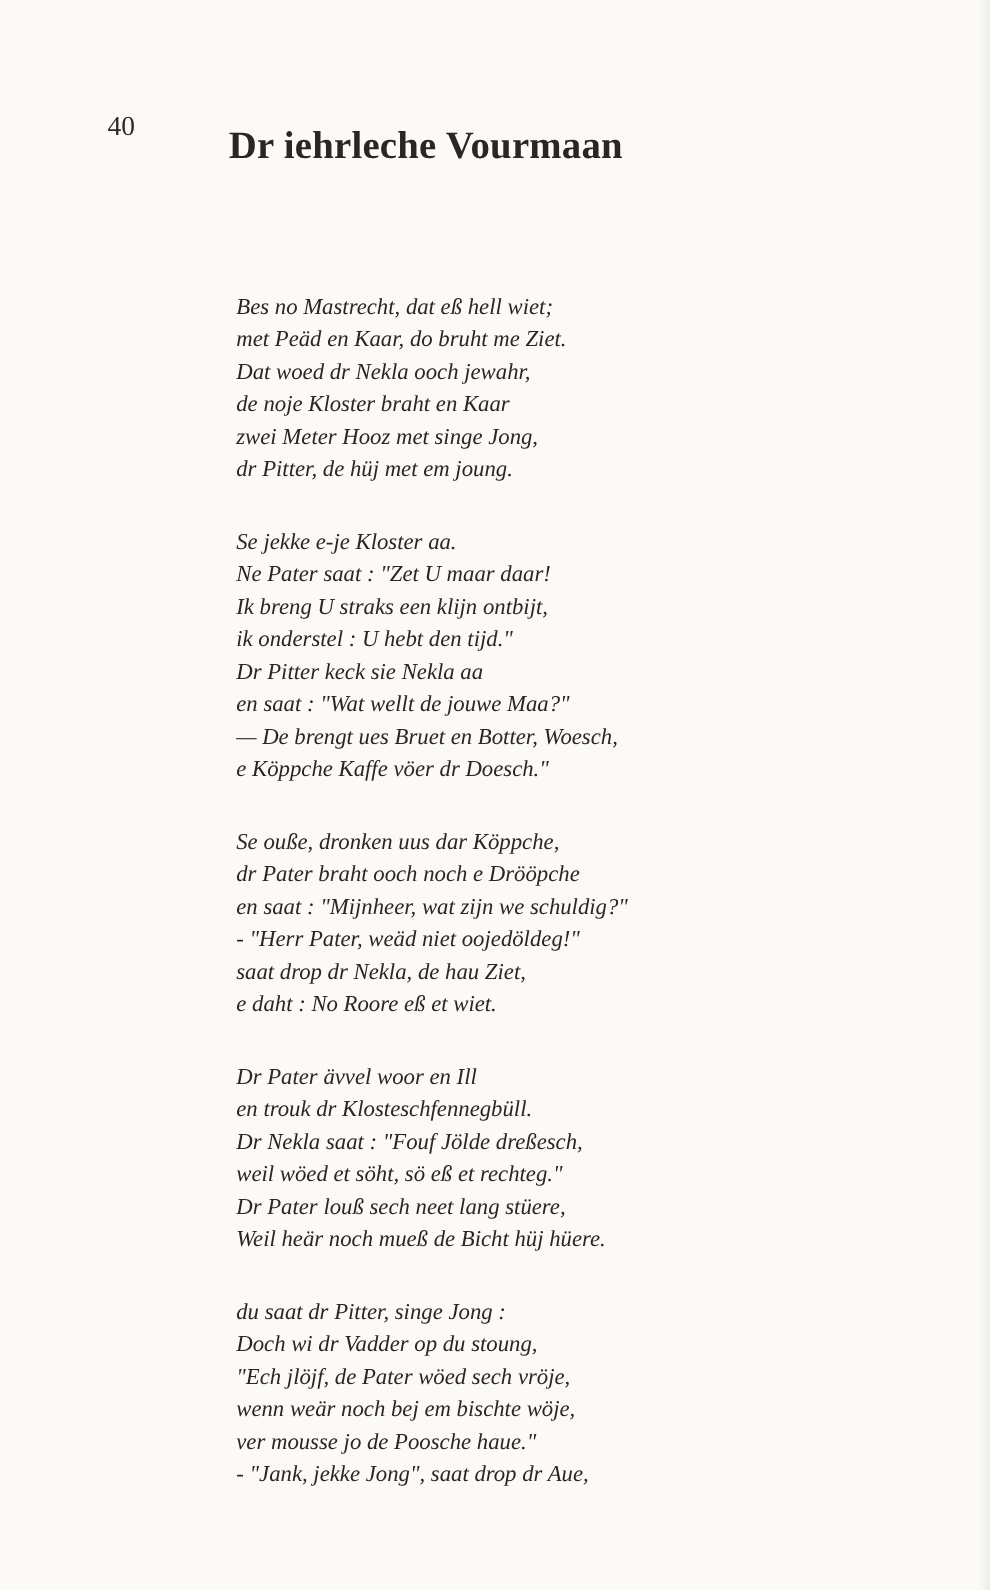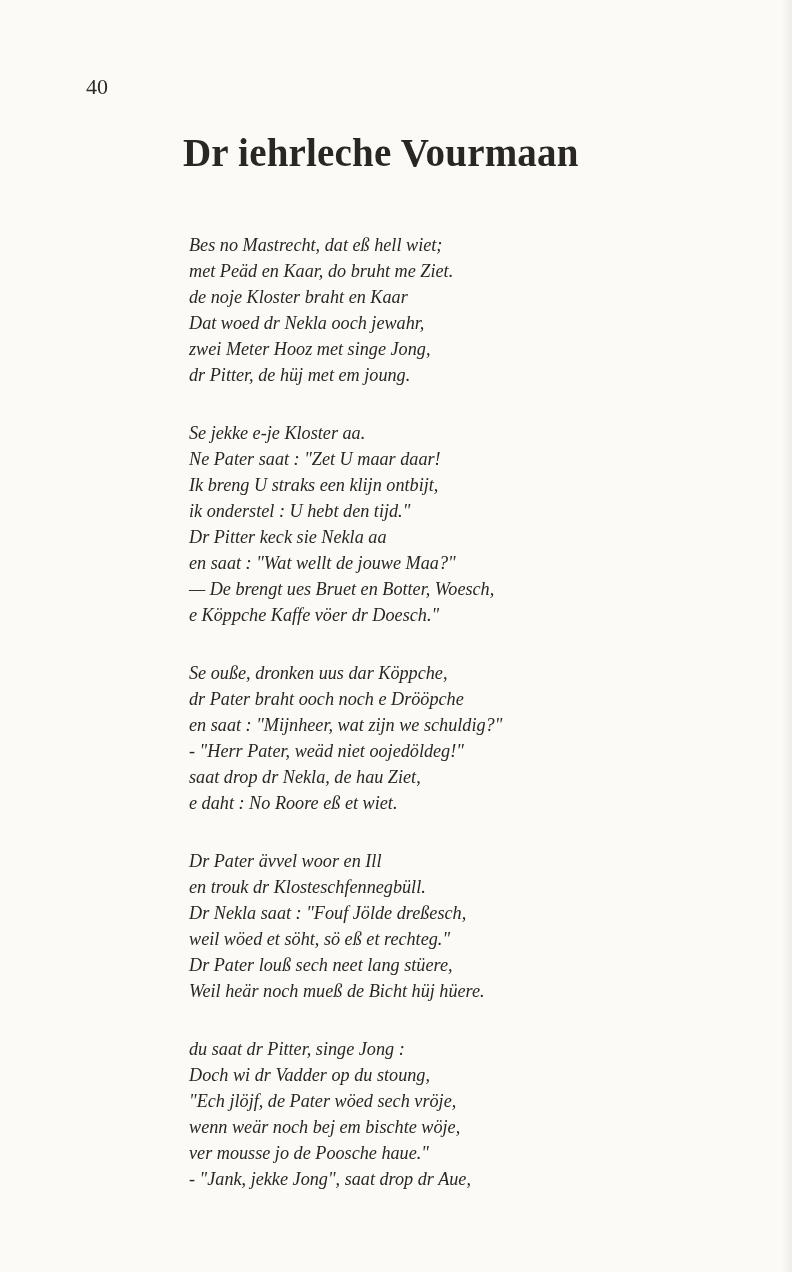--- a/index.html
+++ b/index.html
@@ -8,27 +8,27 @@
       background:#fbfaf6;
       position:relative;
       font-family:"Liberation Serif", "DejaVu Serif", serif;
       color:#2a2623;
     }
     .edge {
       position:absolute; right:0; top:0; width:10px; height:1272px;
       background:linear-gradient(to right, #fbfaf6, #efede8);
     }
     .page-number {
-      position:absolute; left:86px; top:74px;
+      position:absolute; left:86px; top:88px;
       font-size:22px; color:#2e2a27;
     }
     .title {
       position:absolute; left:183px; top:98px;
-      font-size:39px; font-weight:bold; color:#2a2623;
-      letter-spacing:0.2px; white-space:nowrap;margin-top:32px;
+      font-size:31px; font-weight:bold; color:#2a2623;
+      letter-spacing:0.2px; white-space:nowrap;
     }
     .poem { position:absolute; left:189px; top:232px; width:440px;font-style:italic; }
     .stanza { margin:0; }
     .line {
       font-size:18.2px; line-height:26px; white-space:nowrap;
       color:#2a2623; height:26px;
     }
     .gap { height:32px; }
   </style>
 </head>
@@ -36,22 +36,22 @@
 
 <div class="edge"></div>
 
 <div class="page-number">40</div>
 <div class="title">Dr iehrleche Vourmaan</div>
 
 <div class="poem">
   <div class="stanza">
     <div class="line">Bes no Mastrecht, dat eß hell wiet;</div>
     <div class="line">met Peäd en Kaar, do bruht me Ziet.</div>
+    <div class="line">Dat woed dr Nekla ooch jewahr,</div>
     <div class="line">de noje Kloster braht en Kaar</div>
-    <div class="line">Dat woed dr Nekla ooch jewahr,</div>
     <div class="line">zwei Meter Hooz met singe Jong,</div>
     <div class="line">dr Pitter, de hüj met em joung.</div>
   </div>
   <div class="gap"></div>
   <div class="stanza">
     <div class="line">Se jekke e-je Kloster aa.</div>
     <div class="line">Ne Pater saat : "Zet U maar daar!</div>
     <div class="line">Ik breng U straks een klijn ontbijt,</div>
     <div class="line">ik onderstel : U hebt den tijd."</div>
     <div class="line">Dr Pitter keck sie Nekla aa</div>

